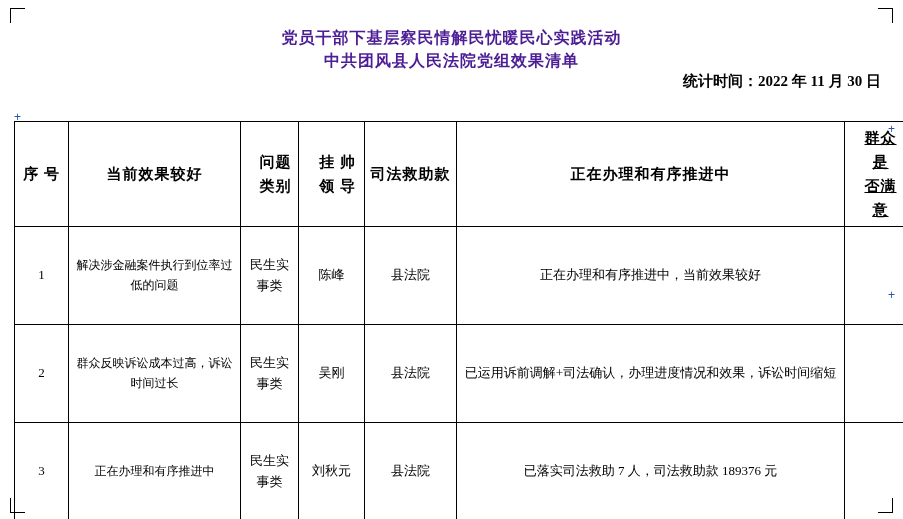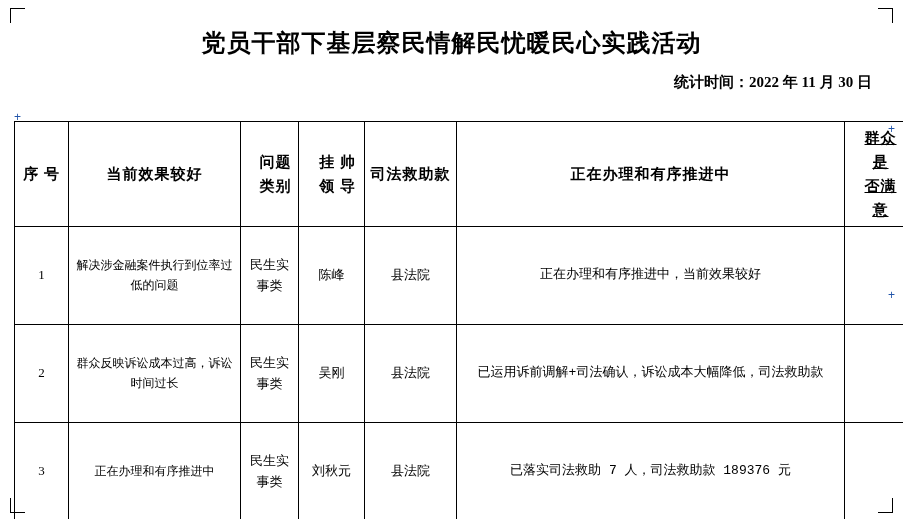--- a/index.html
+++ b/index.html
@@ -36,28 +36,28 @@
   }
 
   .title-block {
     text-align: center;
     padding-top: 26px;
     line-height: 1.45;
   }
   .title-line {
     font-family: "Liberation Serif", "DejaVu Serif", serif;
     font-weight: bold;
-    font-size: 24px;
+    font-size: 16px;
     letter-spacing: 1px;
-    color: #000000;
+    color: #4c1d95;
   }
 
   .stat-line {
-    margin-top: 12px;
-    padding-right: 31px;
+    margin-top: 0;
+    padding-right: 22px;
     text-align: right;
     font-size: 15px;
     font-weight: bold;
     font-family: "Liberation Serif", "DejaVu Serif", serif;
   }
 
   .table-wrap {
     position: absolute;
     left: 14px;
     top: 121px;
@@ -87,21 +87,21 @@
   .c-seq    { width: 54px; }
   .c-desc   { width: 172px; }
   .c-cat    { width: 58px; }
   .c-lead   { width: 66px; }
   .c-unit   { width: 92px; }
   .c-prog   { width: 388px; }
   .c-sat    { width: 60px; }
 
   tbody tr { height: 98px; }
   tbody td.cell-desc { font-size: 12px; }
-  tbody td.cell-prog { font-size: 13px; font-family: Liberation Mono, monospace; }
+  tbody td.cell-prog { font-size: 13px; }
   .hdr-two-line { display: block; margin-left: 12px; }
   .sat-head { font-size: 14px; line-height: 1.35; text-decoration: underline; }
 
   .marker {
     position: absolute;
     color: #2255aa;
     font-size: 12px;
     font-family: "Liberation Sans", sans-serif;
   }
   .marker.m1 { left: 14px;  top: 110px; }
@@ -113,20 +113,21 @@
 
 <div class="page">
 
   <span class="crop tl"></span>
   <span class="crop tr"></span>
   <span class="crop bl"></span>
   <span class="crop br"></span>
 
   <div class="title-block">
     <div class="title-line">党员干部下基层察民情解民忧暖民心实践活动</div>
+    <div class="title-line">中共团风县人民法院党组效果清单</div>
   </div>
 
   <div class="stat-line">统计时间：2022 年 11 月 30 日</div>
 
   <span class="marker m1">+</span>
   <span class="marker m2">+</span>
   <span class="marker m3">+</span>
 
   <div class="table-wrap">
     <table class="sheet">
@@ -168,21 +169,21 @@
           <td>县法院</td>
           <td class="cell-prog">正在办理和有序推进中，当前效果较好</td>
           <td></td>
         </tr>
         <tr>
           <td>2</td>
           <td class="cell-desc">群众反映诉讼成本过高，诉讼时间过长</td>
           <td>民生实事类</td>
           <td>吴刚</td>
           <td>县法院</td>
-          <td class="cell-prog">已运用诉前调解+司法确认，诉讼成本大幅降低，司法救助款</td>
+          <td class="cell-prog">已运用诉前调解+司法确认，办理进度情况和效果，诉讼时间缩短</td>
           <td></td>
         </tr>
         <tr>
           <td>3</td>
           <td class="cell-desc">正在办理和有序推进中</td>
           <td>民生实事类</td>
           <td>刘秋元</td>
           <td>县法院</td>
           <td class="cell-prog">已落实司法救助 7 人，司法救助款 189376 元</td>
           <td></td>

